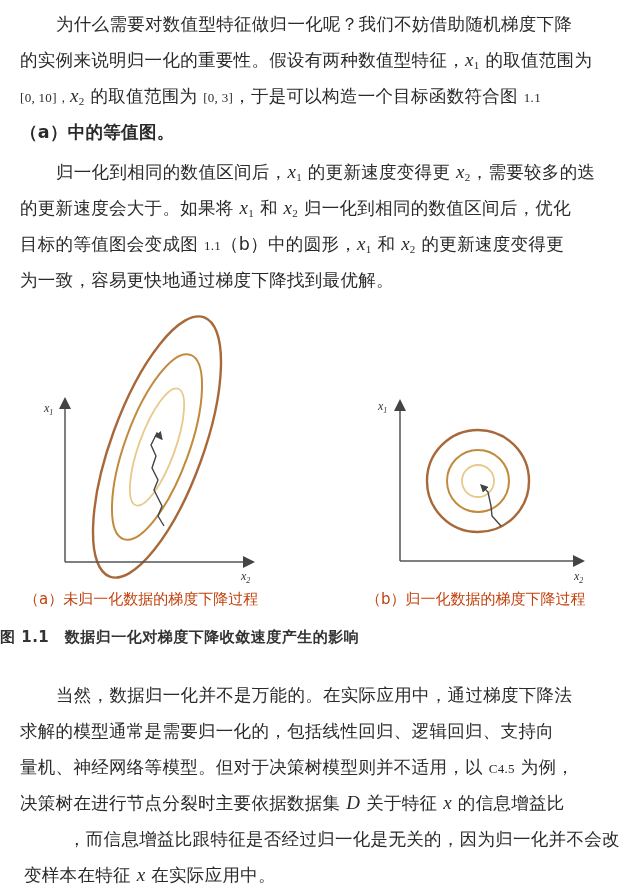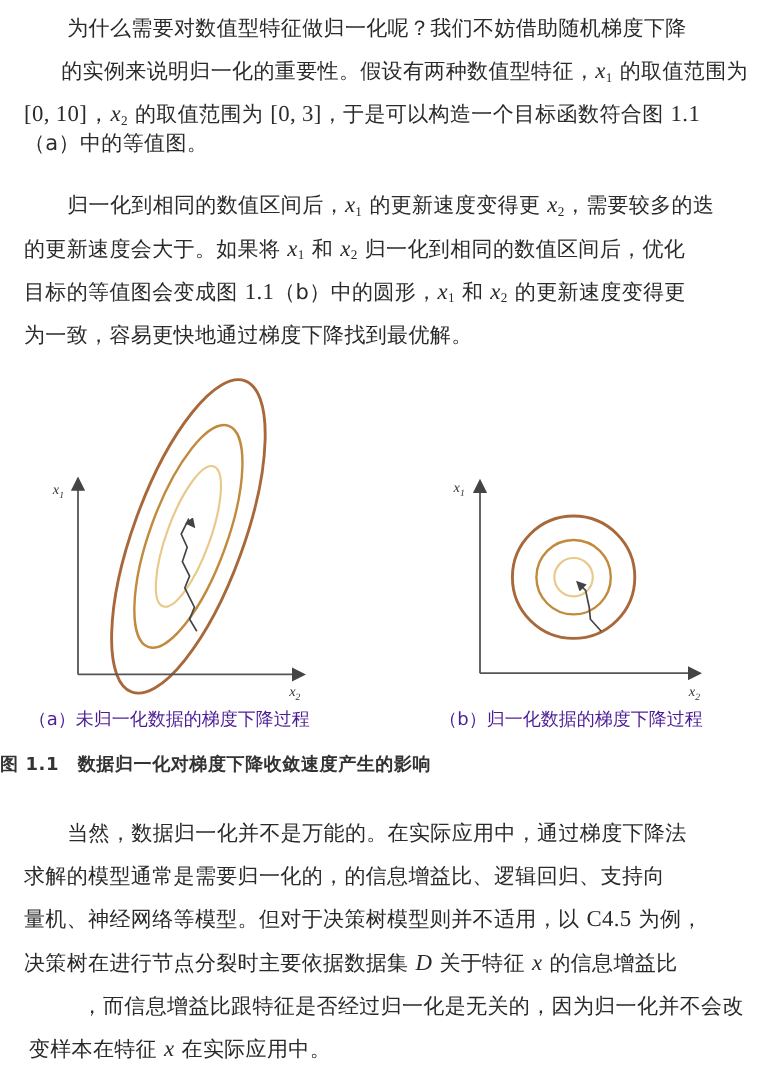--- a/index.html
+++ b/index.html
@@ -2,36 +2,36 @@
 <html><head>
 <meta charset="utf-8">
 <style>
   html, body { margin:0; padding:0; background:#ffffff; }
   body { width:635px; height:894px; position:relative; overflow:hidden;
          font-family:"DejaVu Sans","Liberation Sans",sans-serif; color:#2a2a2a; }
   .para { position:absolute; left:20px; width:600px; font-size:17.5px; letter-spacing:0.3px; }
   .line { position:absolute; left:0; white-space:nowrap; height:24px; line-height:24px; }
   .indent { padding-left:36px; }
   .m { font-family:"Liberation Serif","DejaVu Serif",serif; font-style:italic; font-size:19px; }
-  .n { font-family:"Liberation Serif","DejaVu Serif",serif; font-size:19px; }
+  .n { font-family:"Liberation Serif","DejaVu Serif",serif; font-size:13px; }
   sub { font-size:11px; font-style:normal; vertical-align:-3px; }
   .fig { position:absolute; }
-  .subcap { position:absolute; font-size:15px; color:#4c1d95; white-space:nowrap; }
+  .subcap { position:absolute; font-size:15px; color:#c2410c; white-space:nowrap; }
   .figcap { position:absolute; left:0; width:635px; text-align:left; top:628px;
             font-size:15px; font-weight:bold; color:#333; letter-spacing:0.5px; }
   .axlabel { font-family:"Liberation Serif",serif; font-style:italic; font-size:12px; fill:#333; }
 </style>
 </head>
 <body>
 
 <div class="para" style="top:12px;">
   <div class="line indent" style="top:0;"><span>为什么需要对数值型特征做归一化呢？我们不妨借助随机梯度下降</span></div>
-  <div class="line" style="top:36px;margin-left:31px;"><span>的实例来说明归一化的重要性。假设有两种数值型特征，</span><span class="m"><span>x</span><sub>1</sub></span> <span>的取值范围为</span></div>
+  <div class="line" style="top:36px;"><span>的实例来说明归一化的重要性。假设有两种数值型特征，</span><span class="m"><span>x</span><sub>1</sub></span> <span>的取值范围为</span></div>
   <div class="line" style="top:72px;"><span class="n">[0, 10]，</span><span class="m"><span>x</span><sub>2</sub></span> <span>的取值范围为 </span><span class="n">[0, 3]</span><span>，于是可以构造一个目标函数符合图 </span><span class="n">1.1</span></div>
-  <div class="line" style="top:96px;"><span>（a）中的等值图。</span></div>
+  <div class="line" style="top:108px;font-weight:bold;"><span>（a）中的等值图。</span></div>
 </div>
 
 <div class="para" style="top:160px;">
   <div class="line indent" style="top:0;"><span>归一化到相同的数值区间后，</span><span class="m"><span>x</span><sub>1</sub></span><span> 的更新速度变得更 </span><span class="m"><span>x</span><sub>2</sub></span><span>，需要较多的迭</span></div>
   <div class="line" style="top:36px;"><span>的更新速度会大于。如果将 </span><span class="m"><span>x</span><sub>1</sub></span><span> 和 </span><span class="m"><span>x</span><sub>2</sub></span><span> 归一化到相同的数值区间后，优化</span></div>
   <div class="line" style="top:72px;"><span>目标的等值图会变成图 </span><span class="n">1.1</span><span>（b）中的圆形，</span><span class="m"><span>x</span><sub>1</sub></span><span> 和 </span><span class="m"><span>x</span><sub>2</sub></span><span> 的更新速度变得更</span></div>
   <div class="line" style="top:108px;"><span>为一致，容易更快地通过梯度下降找到最优解。</span></div>
 </div>
 
 <svg class="fig" style="left:30px; top:300px;" width="260" height="290" viewBox="0 0 260 290">
@@ -75,18 +75,18 @@
   <text class="axlabel" x="18" y="30">x<tspan font-size="8" dy="3">1</tspan></text>
   <text class="axlabel" x="214" y="200">x<tspan font-size="8" dy="3">2</tspan></text>
 </svg>
 
 <div class="subcap" style="left:24px; top:590px;">（a）未归一化数据的梯度下降过程</div>
 <div class="subcap" style="left:366px; top:590px;">（b）归一化数据的梯度下降过程</div>
 <div class="figcap">图 1.1　数据归一化对梯度下降收敛速度产生的影响</div>
 
 <div class="para" style="top:683px;">
   <div class="line indent" style="top:0;"><span>当然，数据归一化并不是万能的。在实际应用中，通过梯度下降法</span></div>
-  <div class="line" style="top:36px;"><span>求解的模型通常是需要归一化的，的信息增益比、逻辑回归、支持向</span></div>
+  <div class="line" style="top:36px;"><span>求解的模型通常是需要归一化的，包括线性回归、逻辑回归、支持向</span></div>
   <div class="line" style="top:72px;"><span>量机、神经网络等模型。但对于决策树模型则并不适用，以 </span><span class="n">C4.5</span><span> 为例，</span></div>
   <div class="line" style="top:108px;"><span>决策树在进行节点分裂时主要依据数据集 </span><span class="m">D</span><span> 关于特征 </span><span class="m">x</span><span> 的信息增益比</span></div>
   <div class="line" style="top:144px;margin-left:48px;"><span>，而信息增益比跟特征是否经过归一化是无关的，因为归一化并不会改</span></div>
   <div class="line" style="top:180px; left:4px;"><span>变样本在特征 </span><span class="m">x</span><span> 在实际应用中。</span></div>
 </div>
 
 </body></html>

